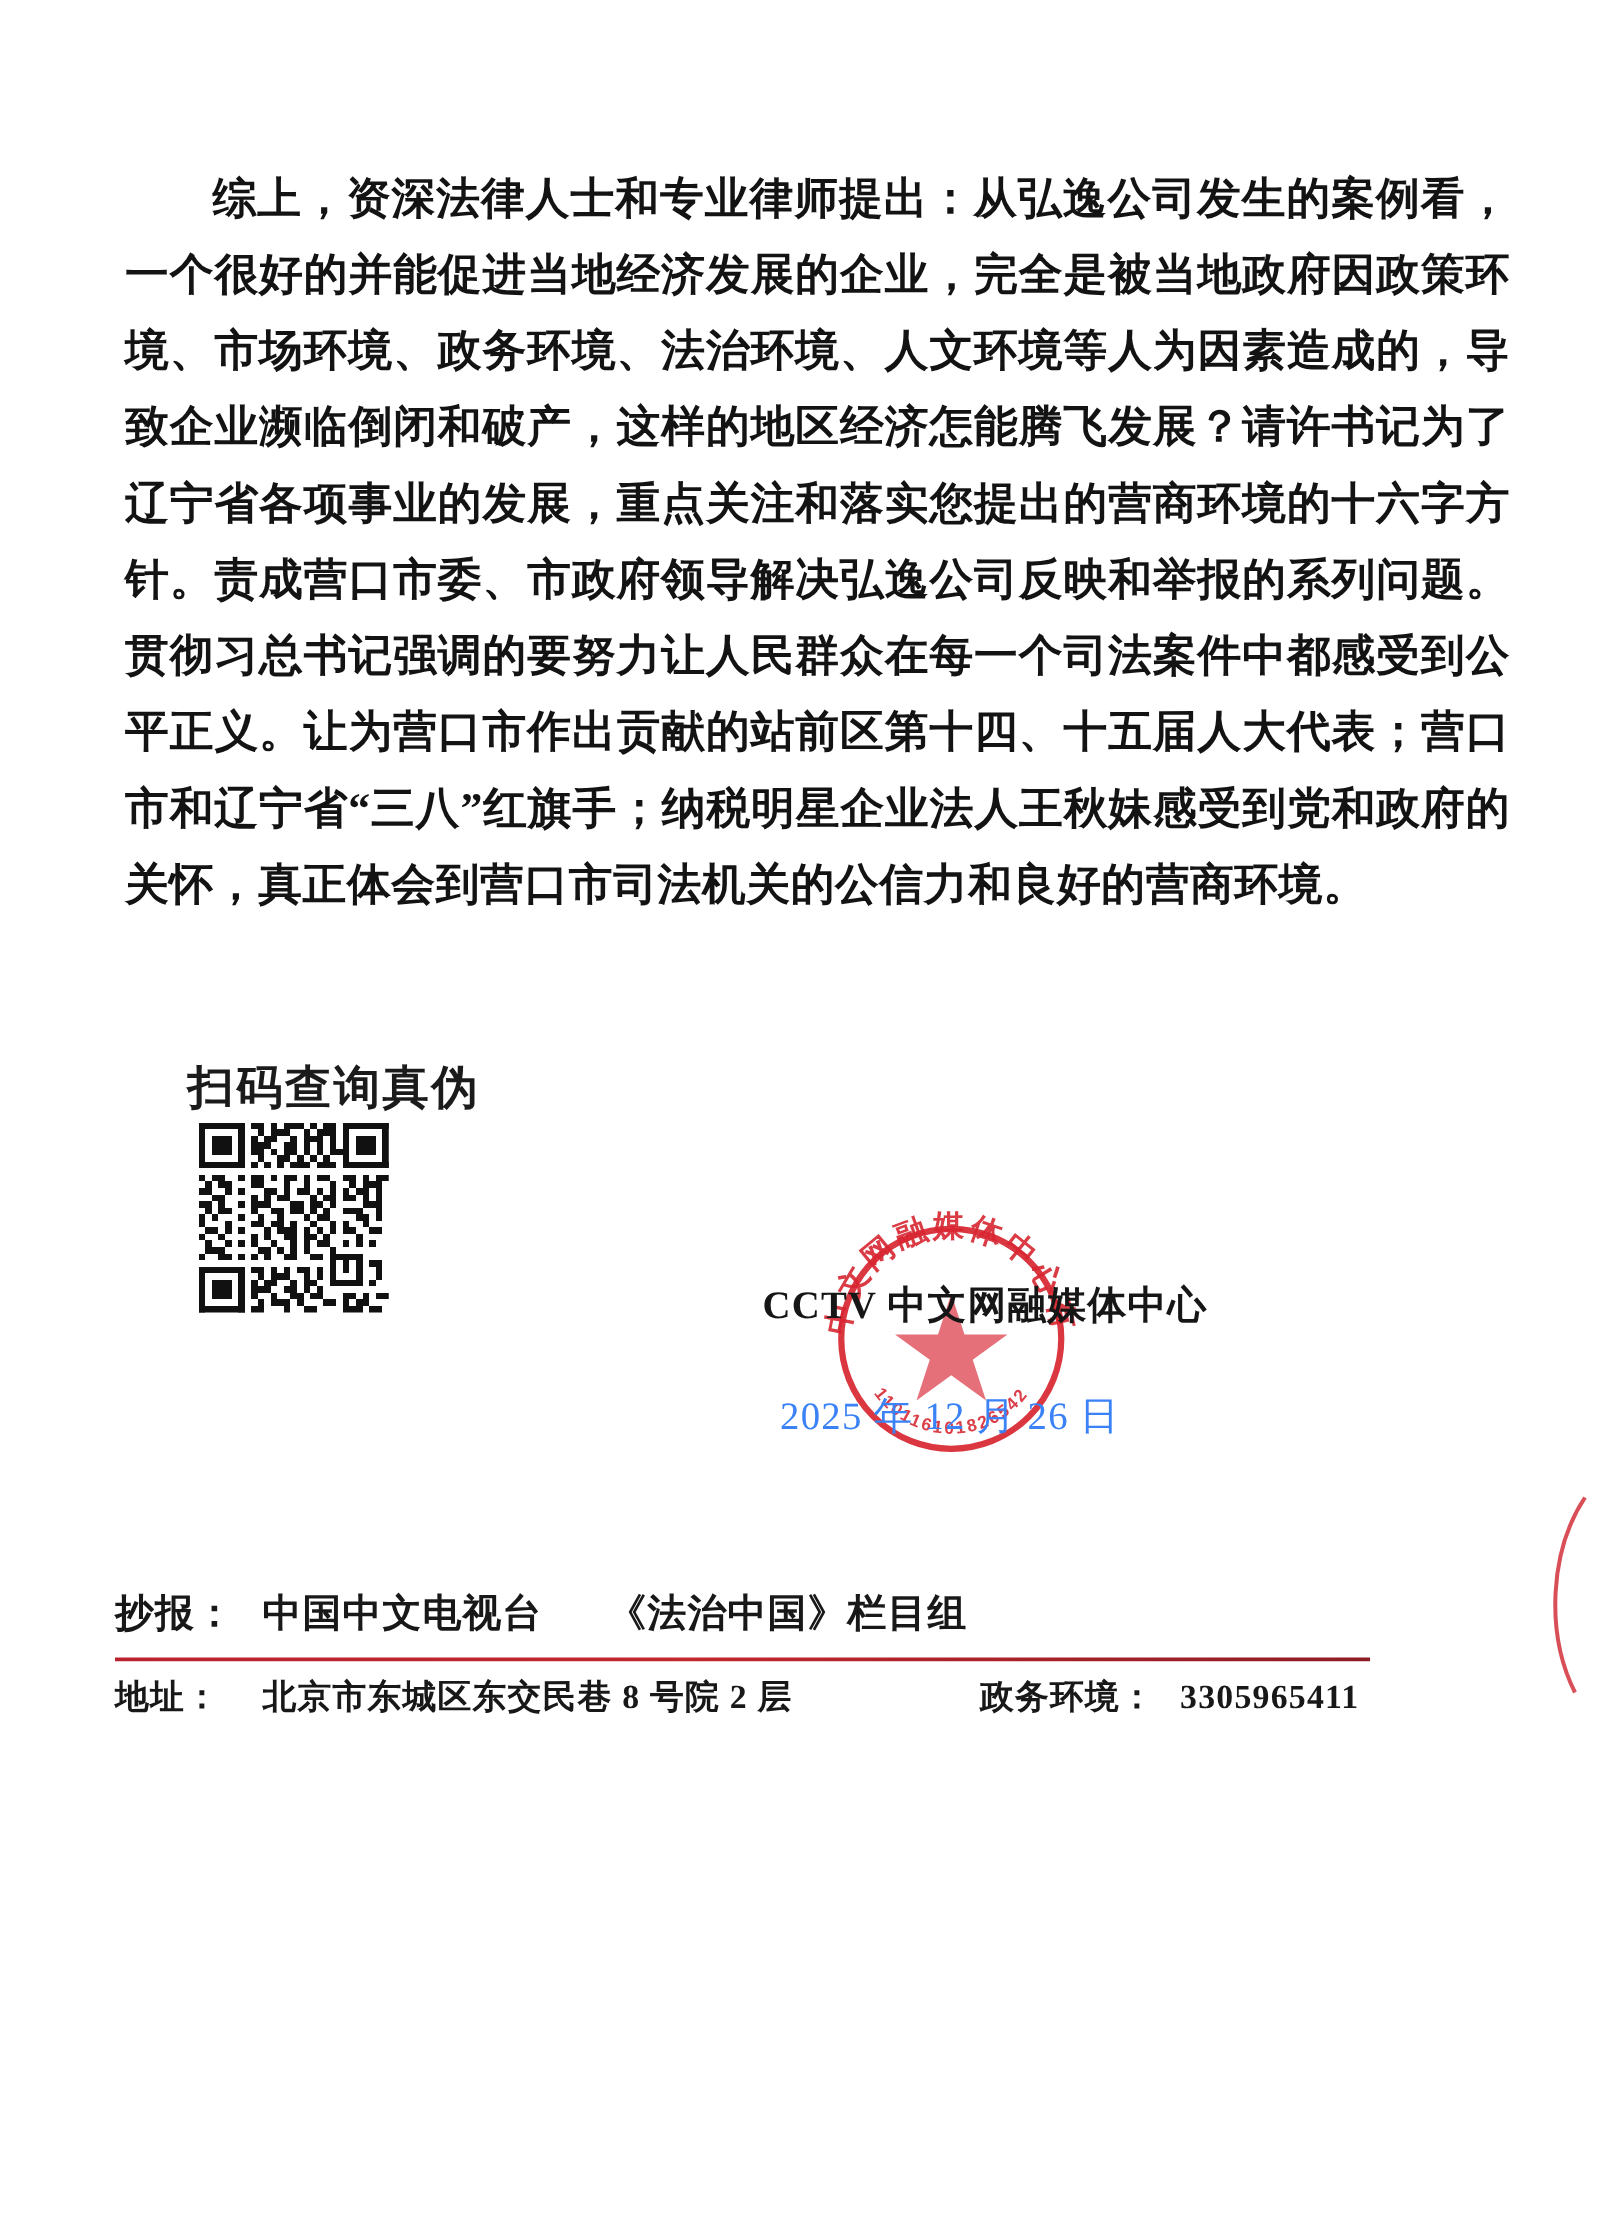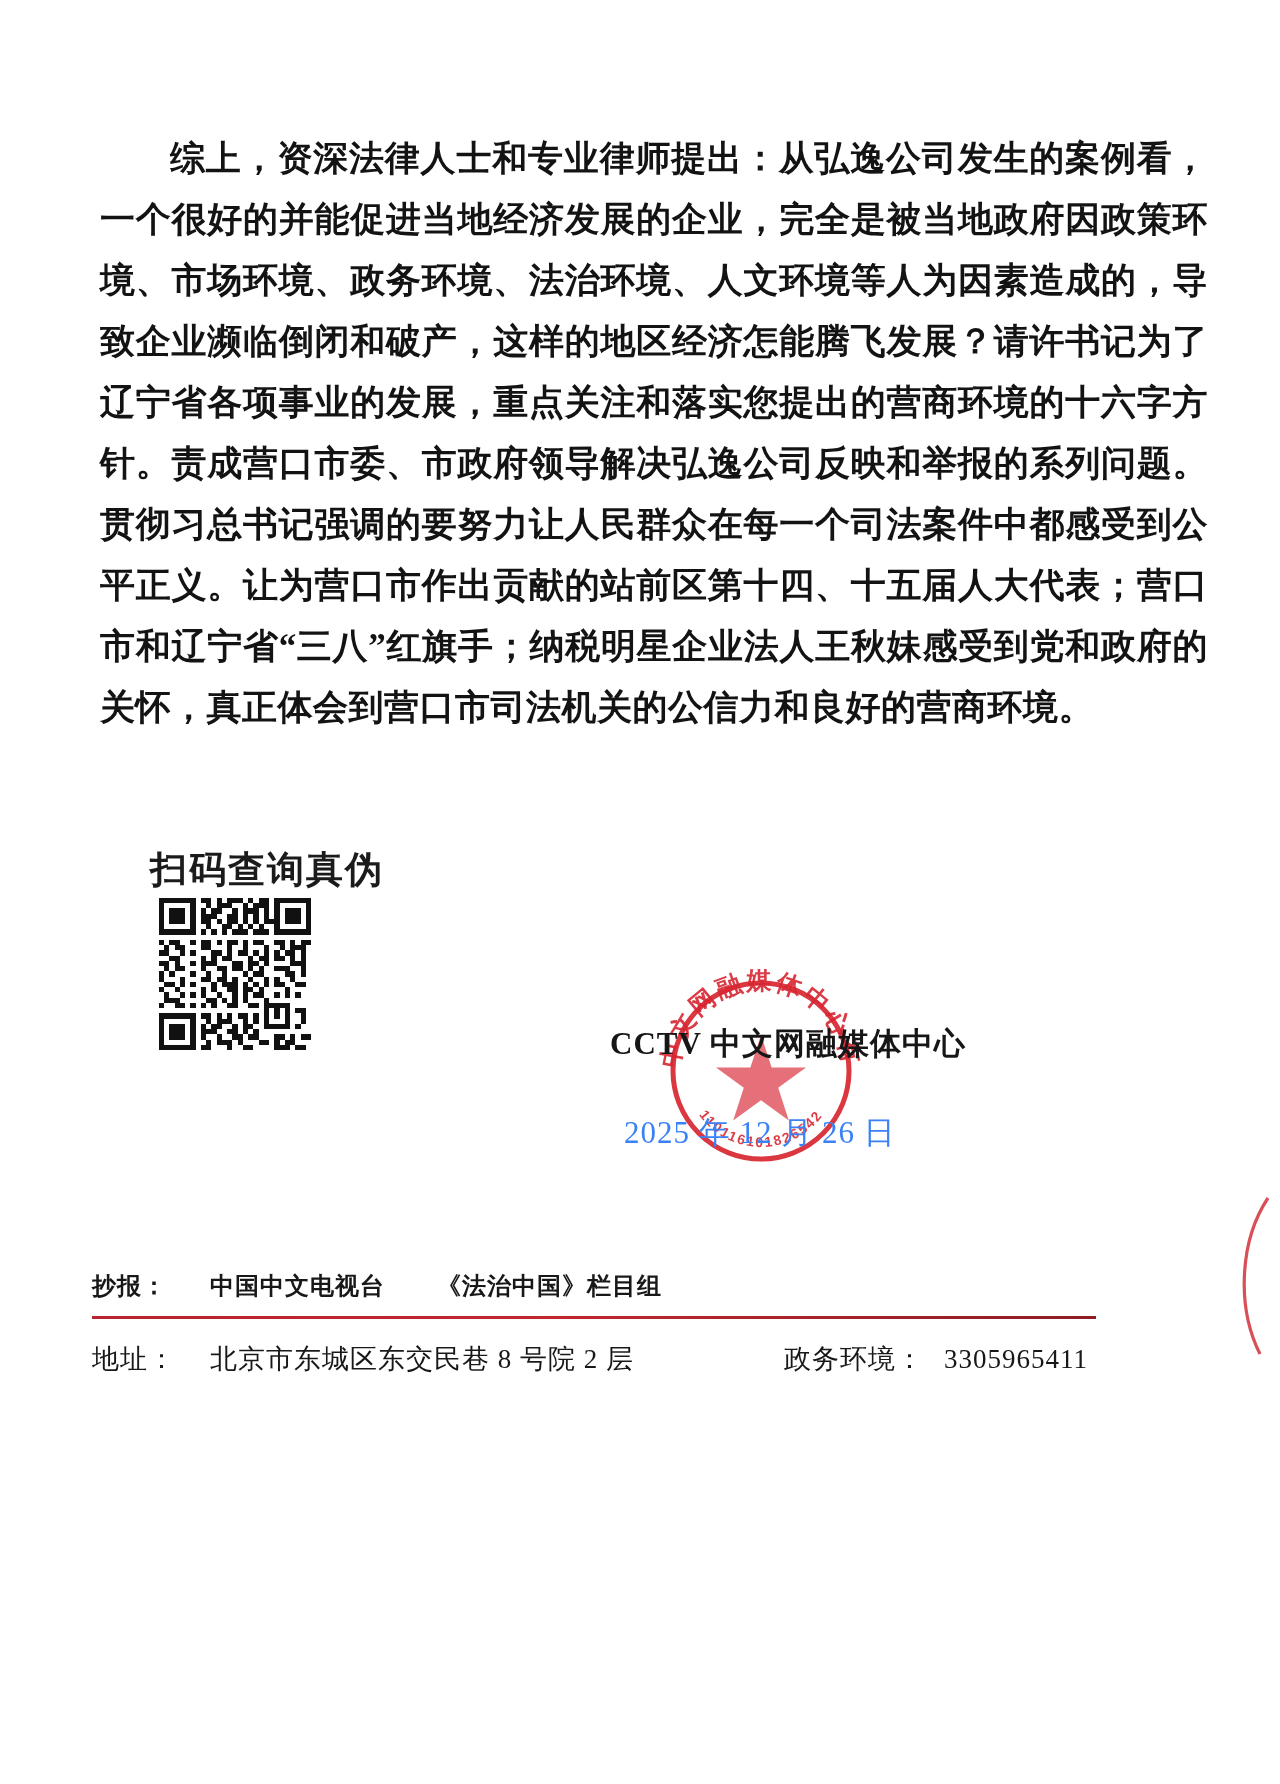--- a/index.html
+++ b/index.html
@@ -85,43 +85,43 @@
   }
 
   
   .footer{
     position:absolute;
     left:92px; top:1270px; width:1004px;
   }
   .cc-row{
     display:flex;
     align-items:baseline;
-    font-size:24px;
+    font-size:31px;
     font-weight:600;
     color:#181818;
     letter-spacing:1px;
     white-space:nowrap;
     padding-bottom:14px;
   }
   .cc-label{width:118px;flex:0 0 auto;}
   .cc-item{margin-right:52px;}
   .rule{
     height:3px;
     width:100%;
     background:linear-gradient(90deg,#b8232f 0%,#c1272d 46%,#8e1c25 100%);
   }
   .addr-row{
     display:flex;
     align-items:baseline;
     font-size:27px;
-    font-weight:400;
+    font-weight:700;
     color:#181818;
     letter-spacing:1px;
     white-space:nowrap;
-    padding-top:22px;
+    padding-top:10px;
   }
   .addr-label{width:118px;flex:0 0 auto;}
   .addr-value{flex:0 0 auto;}
   .sup-label{margin-left:150px;}
   .sup-value{margin-left:20px;}
 </style>
 </head>
 <body>
 
 <div class="page">

